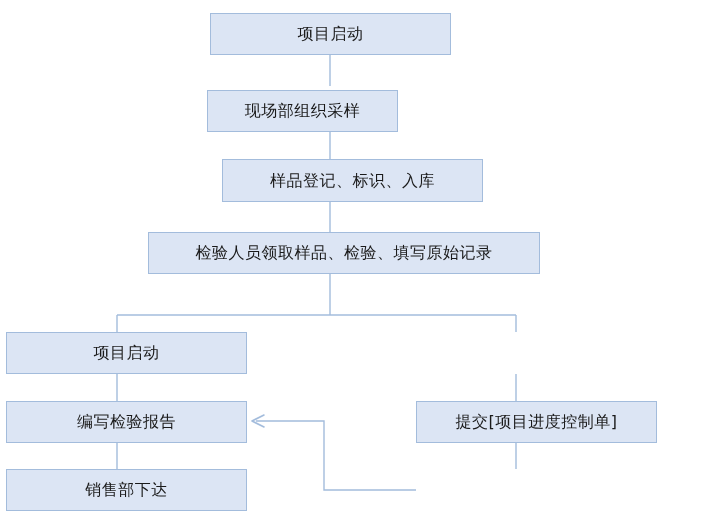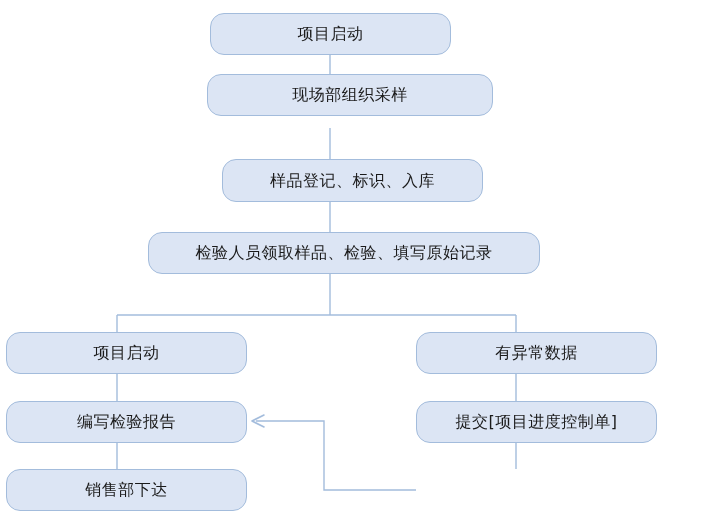--- a/index.html
+++ b/index.html
@@ -23,21 +23,21 @@
     top: 0;
     width: 703px;
     height: 517px;
     pointer-events: none;
   }
   .node {
     position: absolute;
     box-sizing: border-box;
     background: #dce5f4;
     border: 1px solid #a3bcdc;
-    border-radius: 14px;
+    border-radius: 0;
     display: flex;
     align-items: center;
     justify-content: center;
     color: #1a1a1a;
     font-size: 16px;
     line-height: 1;
     letter-spacing: 0.5px;
     white-space: nowrap;
   }
   .node-label {
@@ -73,39 +73,36 @@
 
       <path d="M 416 490 L 324 490 L 324 421 L 256 421"></path>
     </g>
     <path d="M 264 415 L 252 421 L 264 427" fill="none" stroke="#a3bcdc" stroke-width="1.6" stroke-linecap="round" stroke-linejoin="round"></path>
   </svg>
 
   <div class="node" style="left:210px; top:13px; width:241px; height:42px;">
     <span class="node-label">项目启动</span>
   </div>
 
-  <div class="node" style="left:207px; top:74px; width:286px; height:42px;text-align:right;">
+  <div class="node" style="left:207px; top:90px; width:191px; height:42px;text-align:right;">
     <span class="node-label">现场部组织采样</span>
   </div>
 
   <div class="node" style="left:199px; top:159px; width:261px; height:43px;margin-left:23px;">
     <span class="node-label">样品登记、标识、入库</span>
   </div>
 
   <div class="node" style="left:148px; top:232px; width:392px; height:42px;text-align:right;">
     <span class="node-label">检验人员领取样品、检验、填写原始记录</span>
   </div>
 
   <div class="node" style="left:6px; top:332px; width:241px; height:42px;">
     <span class="node-label">项目启动</span>
   </div>
 
-  <div class="node" style="left:416px; top:332px; width:241px; height:42px;">
-    <span class="node-label">有异常数据</span>
-  </div>
 
   <div class="node" style="left:6px; top:401px; width:241px; height:42px;">
     <span class="node-label">编写检验报告</span>
   </div>
 
   <div class="node" style="left:416px; top:401px; width:241px; height:42px;">
     <span class="node-label">提交[项目进度控制单]</span>
   </div>
 
   <div class="node" style="left:6px; top:469px; width:241px; height:42px;">

